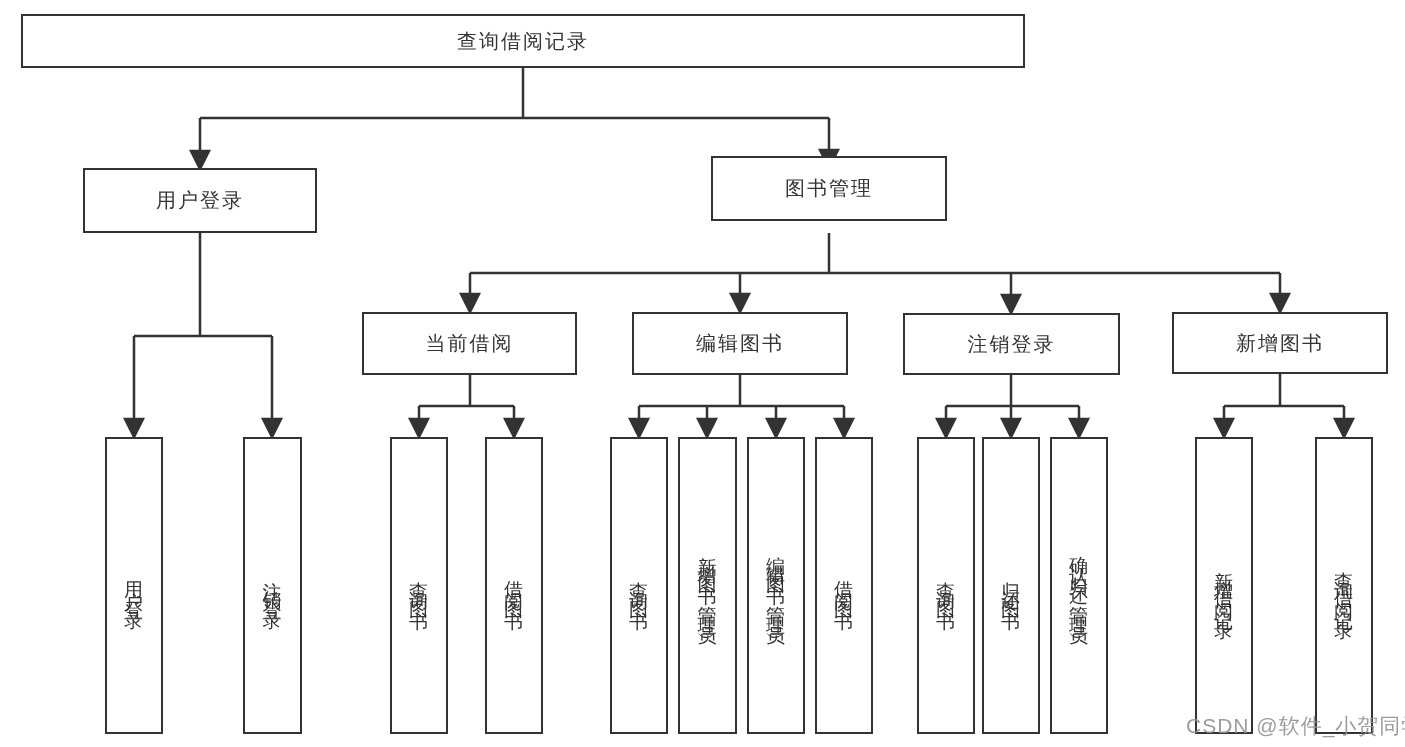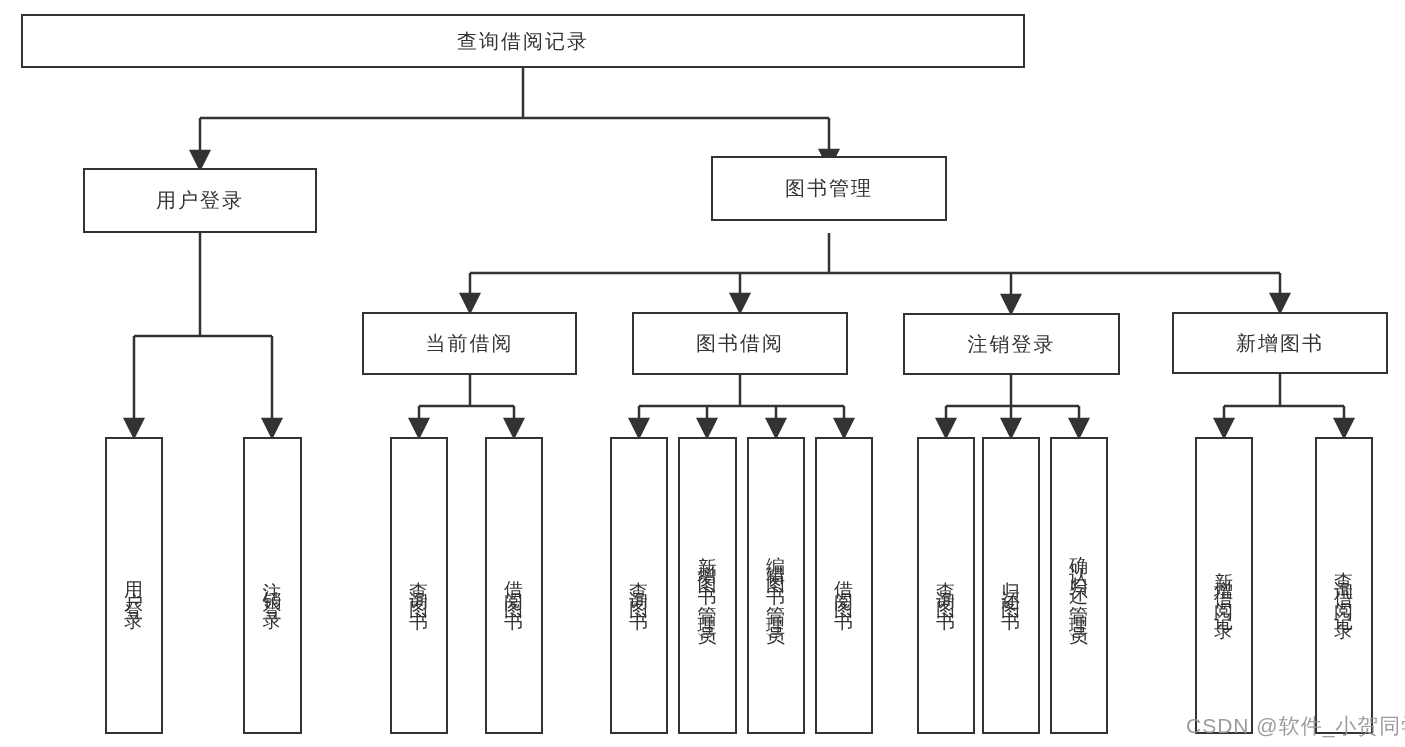--- a/index.html
+++ b/index.html
@@ -101,21 +101,21 @@
     <span class="lbl">用户登录</span>
   </div>
   <div class="node h" style="left:711px;top:156px;width:236px;height:65px;">
     <span class="lbl">图书管理</span>
   </div>
 
   <div class="node h" style="left:362px;top:312px;width:215px;height:63px;">
     <span class="lbl">当前借阅</span>
   </div>
   <div class="node h" style="left:632px;top:312px;width:216px;height:63px;">
-    <span class="lbl">图书借阅</span>
+    <span class="lbl">编辑图书</span>
   </div>
   <div class="node h" style="left:903px;top:313px;width:217px;height:62px;">
     <span class="lbl">注销登录</span>
   </div>
   <div class="node h" style="left:1172px;top:312px;width:216px;height:62px;">
     <span class="lbl">新增图书</span>
   </div>
 
   <div class="node v" style="left:105px;top:437px;width:58px;height:297px;">
     <span class="lbl">用户登录</span>

